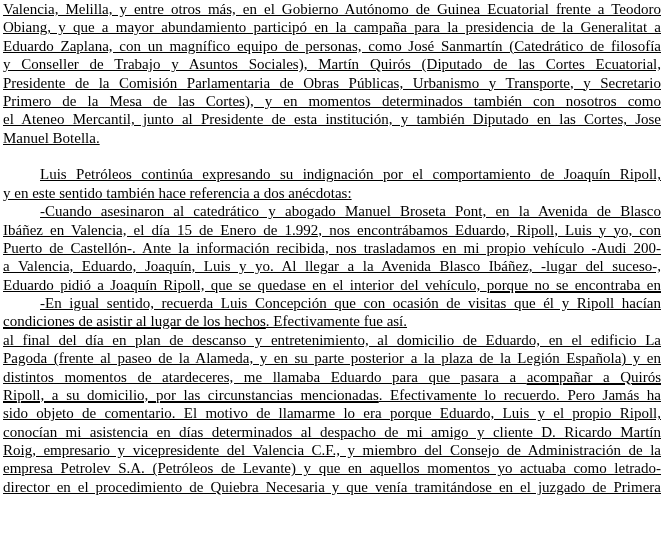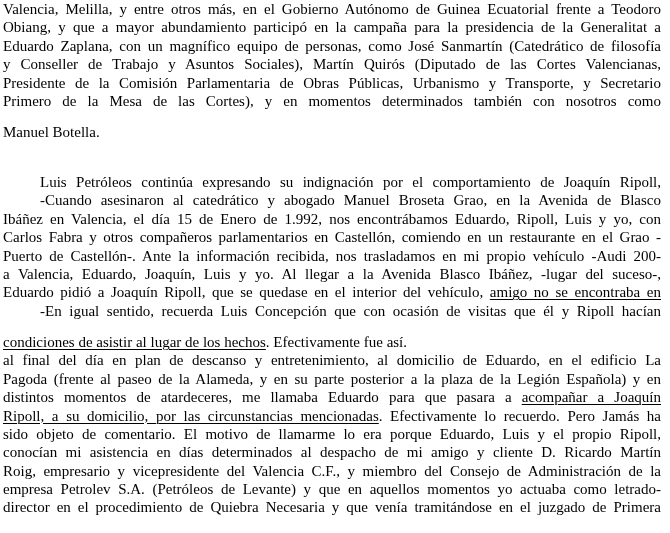--- a/index.html
+++ b/index.html
@@ -15,32 +15,32 @@
   .page {
     box-sizing: border-box;
     width: 670px;
     height: 448px;
     padding: 0 9px 0 3px;
     font-family: "Liberation Serif", "DejaVu Serif", serif;
     font-size: 15px;
     line-height: 18.38px;
     color: #000000;
     background: #ffffff;
+    text-decoration: underline;
   }
   .line {
     height: 18.38px;
     overflow: hidden;
     text-align: justify;
     text-align-last: justify;
     text-justify: inter-word;
     white-space: normal;
   }
   .line.noj {
     text-align-last: left;
-    margin-top: 13px;
   }
   .line.indent {
     text-indent: 37px;
   }
   .line.blank {
     
   }
   .seg.u {
     text-decoration: underline;
     text-decoration-thickness: 1px;
@@ -48,37 +48,38 @@
   }
 </style>
 </head>
 <body>
 
 <div class="page">
   <div id="doc-lines">
       <div class="line"><span class="seg">Valencia, Melilla, y entre otros más, en el Gobierno Autónomo de Guinea Ecuatorial frente a Teodoro</span></div>
       <div class="line"><span class="seg">Obiang, y que a mayor abundamiento participó en la campaña para la presidencia de la Generalitat a</span></div>
       <div class="line"><span class="seg">Eduardo Zaplana, con un magnífico equipo de personas, como José Sanmartín (Catedrático de filosofía</span></div>
-      <div class="line"><span class="seg">y Conseller de Trabajo y Asuntos Sociales), Martín Quirós (Diputado de las Cortes Valencianas,</span></div>
+      <div class="line"><span class="seg">y Conseller de Trabajo y Asuntos Sociales), Martín Quirós (Diputado de las Cortes Ecuatorial,</span></div>
       <div class="line"><span class="seg">Presidente de la Comisión Parlamentaria de Obras Públicas, Urbanismo y Transporte, y Secretario</span></div>
       <div class="line"><span class="seg">Primero de la Mesa de las Cortes), y en momentos determinados también con nosotros como</span></div>
+      <div class="line"><span class="seg">el Ateneo Mercantil, junto al Presidente de esta institución, y también Diputado en las Cortes, Jose</span></div>
       <div class="line noj"><span class="seg">Manuel Botella.</span></div>
       <div class="line blank noj"></div>
       <div class="line indent"><span class="seg">Luis Petróleos continúa expresando su indignación por el comportamiento de Joaquín Ripoll,</span></div>
-      <div class="line indent"><span class="seg">-Cuando asesinaron al catedrático y abogado Manuel Broseta Grao, en la Avenida de Blasco</span></div>
+      <div class="line noj"><span class="seg">y en este sentido también hace referencia a dos anécdotas:</span></div>
+      <div class="line indent"><span class="seg">-Cuando asesinaron al catedrático y abogado Manuel Broseta Pont, en la Avenida de Blasco</span></div>
       <div class="line"><span class="seg">Ibáñez en Valencia, el día 15 de Enero de 1.992,  nos encontrábamos Eduardo, Ripoll, Luis y yo, con</span></div>
-      <div class="line"><span class="seg">Carlos Fabra y otros compañeros parlamentarios en Castellón, comiendo en un restaurante en el Grao -</span></div>
       <div class="line"><span class="seg">Puerto de Castellón-. Ante la información recibida, nos trasladamos en mi propio vehículo -Audi 200-</span></div>
       <div class="line"><span class="seg">a Valencia, Eduardo, Joaquín, Luis y yo. Al llegar a la Avenida Blasco Ibáñez, -lugar del suceso-,</span></div>
-      <div class="line"><span class="seg">Eduardo pidió a Joaquín Ripoll, que se quedase en el interior del vehículo, </span><span class="seg u">amigo no se encontraba en</span></div>
+      <div class="line"><span class="seg">Eduardo pidió a Joaquín Ripoll, que se quedase en el interior del vehículo, </span><span class="seg u">porque no se encontraba en</span></div>
       <div class="line indent"><span class="seg">-En igual sentido, recuerda Luis Concepción que con ocasión de visitas que él y Ripoll hacían</span></div>
       <div class="line noj"><span class="seg u">condiciones de asistir al lugar de los hechos</span><span class="seg">. Efectivamente fue así.</span></div>
       <div class="line"><span class="seg">al final del día en plan de descanso y entretenimiento, al domicilio de Eduardo, en el edificio La</span></div>
       <div class="line"><span class="seg">Pagoda (frente al paseo de la Alameda, y en su parte posterior a la plaza de la Legión Española) y en</span></div>
-      <div class="line"><span class="seg">distintos momentos de atardeceres, me llamaba Eduardo para que pasara a </span><span class="seg u">acompañar a Joaquín</span></div>
+      <div class="line"><span class="seg">distintos momentos de atardeceres, me llamaba Eduardo para que pasara a </span><span class="seg u">acompañar a Quirós</span></div>
       <div class="line"><span class="seg u">Ripoll, a su domicilio, por las circunstancias mencionadas</span><span class="seg">. Efectivamente lo recuerdo. Pero Jamás ha</span></div>
       <div class="line"><span class="seg">sido objeto de comentario. El motivo de llamarme lo era porque Eduardo, Luis y el propio Ripoll,</span></div>
       <div class="line"><span class="seg">conocían mi asistencia en días determinados al despacho de mi amigo y cliente D. Ricardo Martín</span></div>
       <div class="line"><span class="seg">Roig, empresario y vicepresidente del Valencia C.F., y miembro del Consejo de Administración de la</span></div>
       <div class="line"><span class="seg">empresa Petrolev S.A. (Petróleos de Levante)  y que en aquellos momentos yo actuaba como letrado-</span></div>
       <div class="line"><span class="seg">director en el procedimiento de Quiebra Necesaria y que venía tramitándose en el juzgado de Primera</span></div>
     </div>
 </div>
 
 </body></html>

